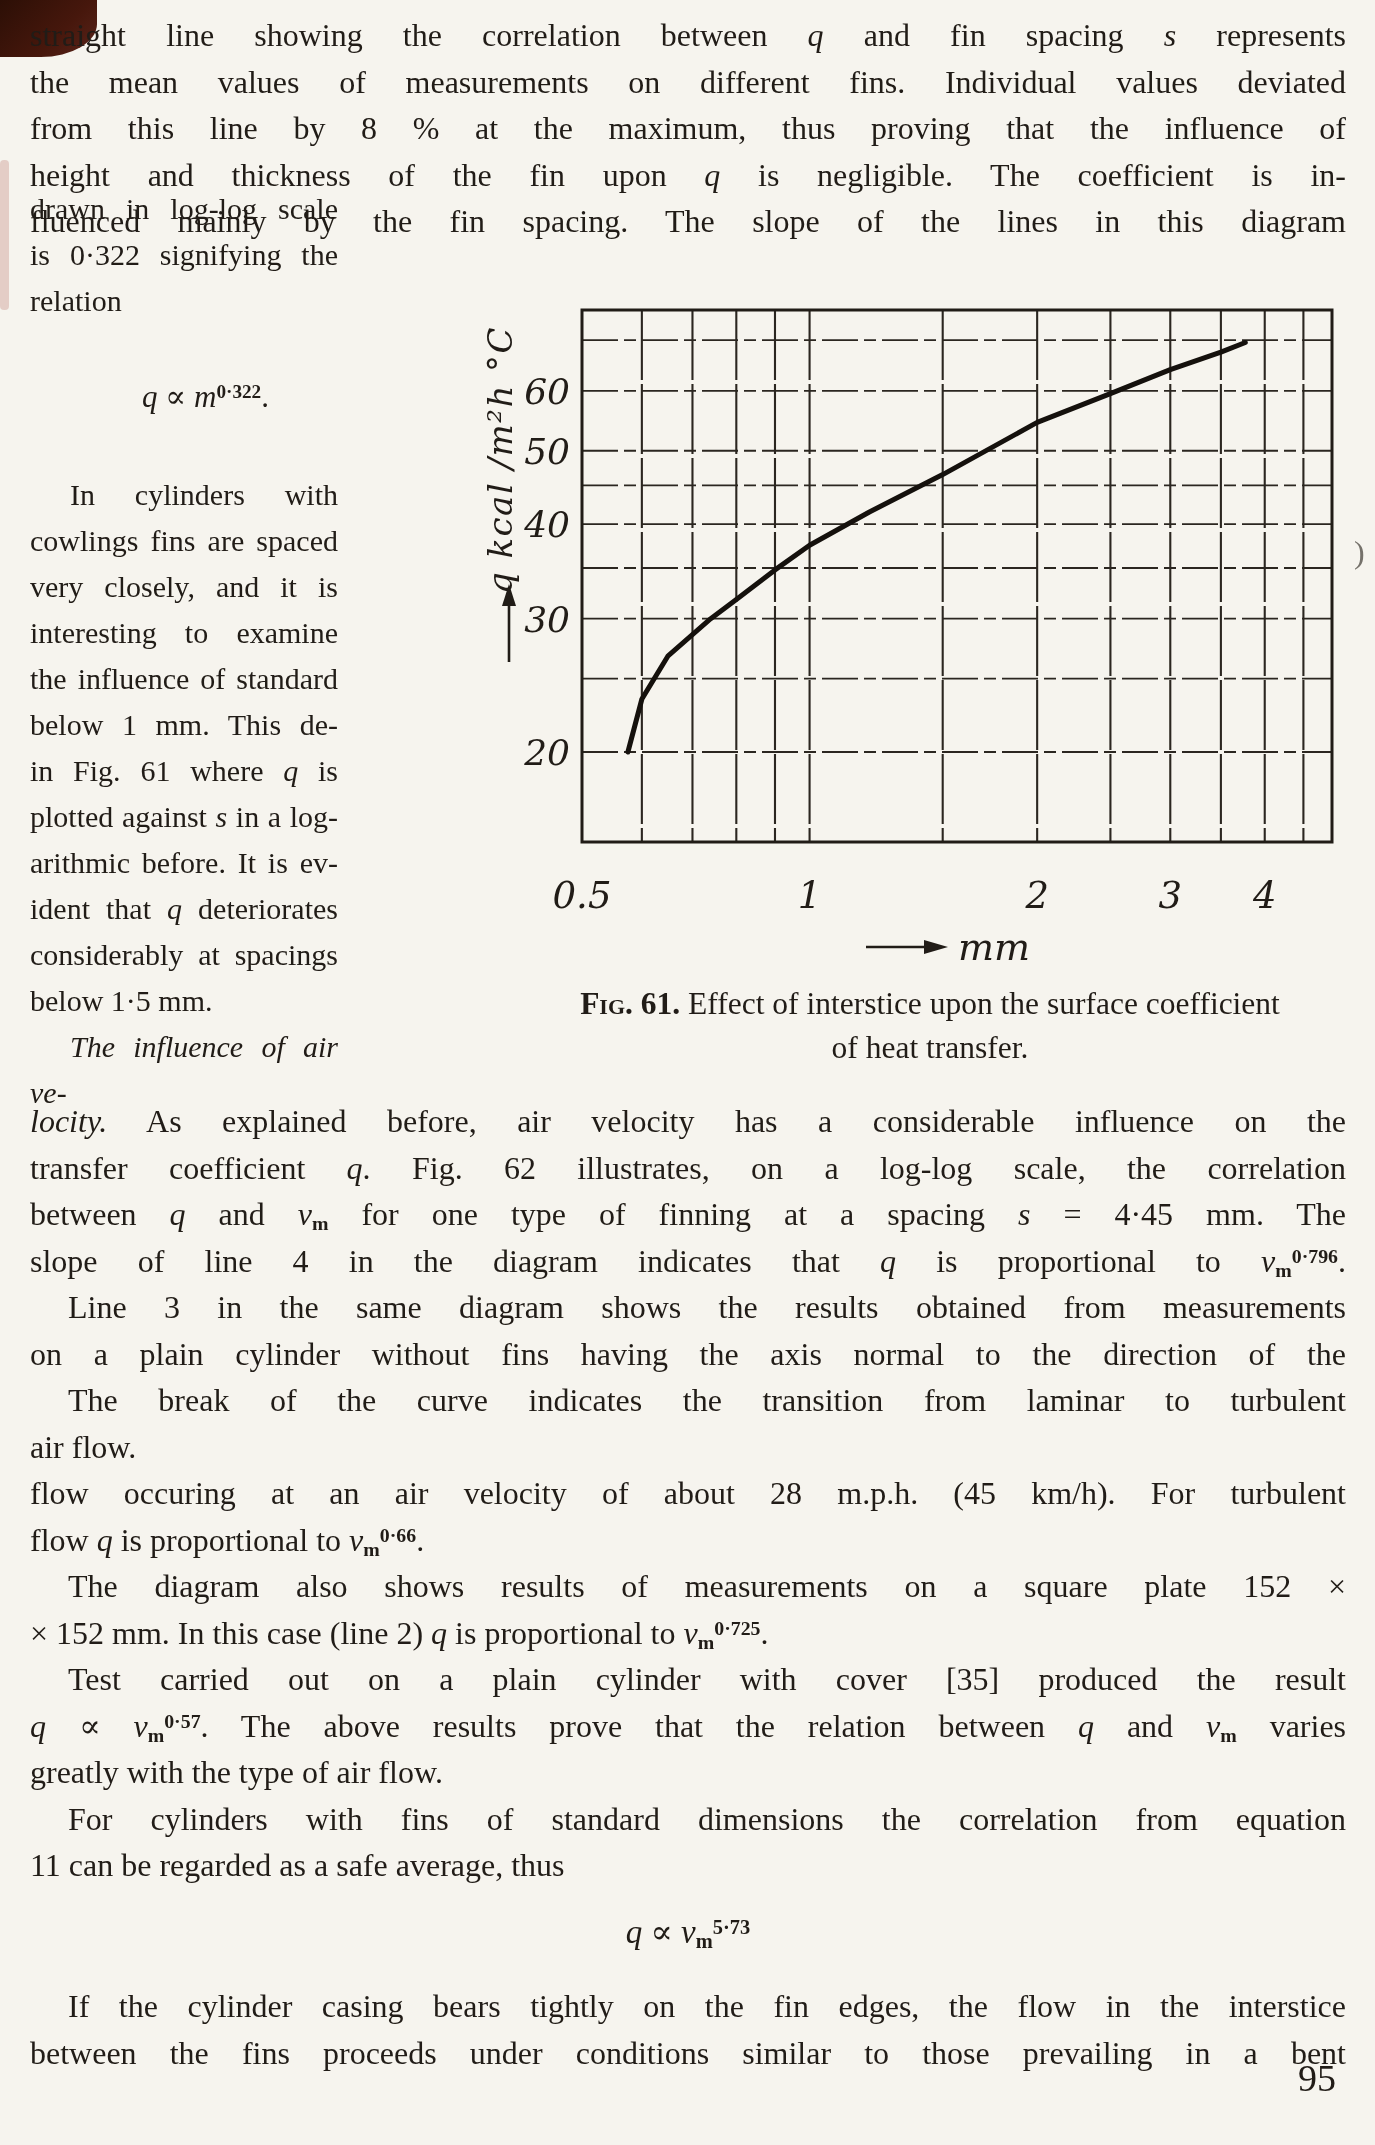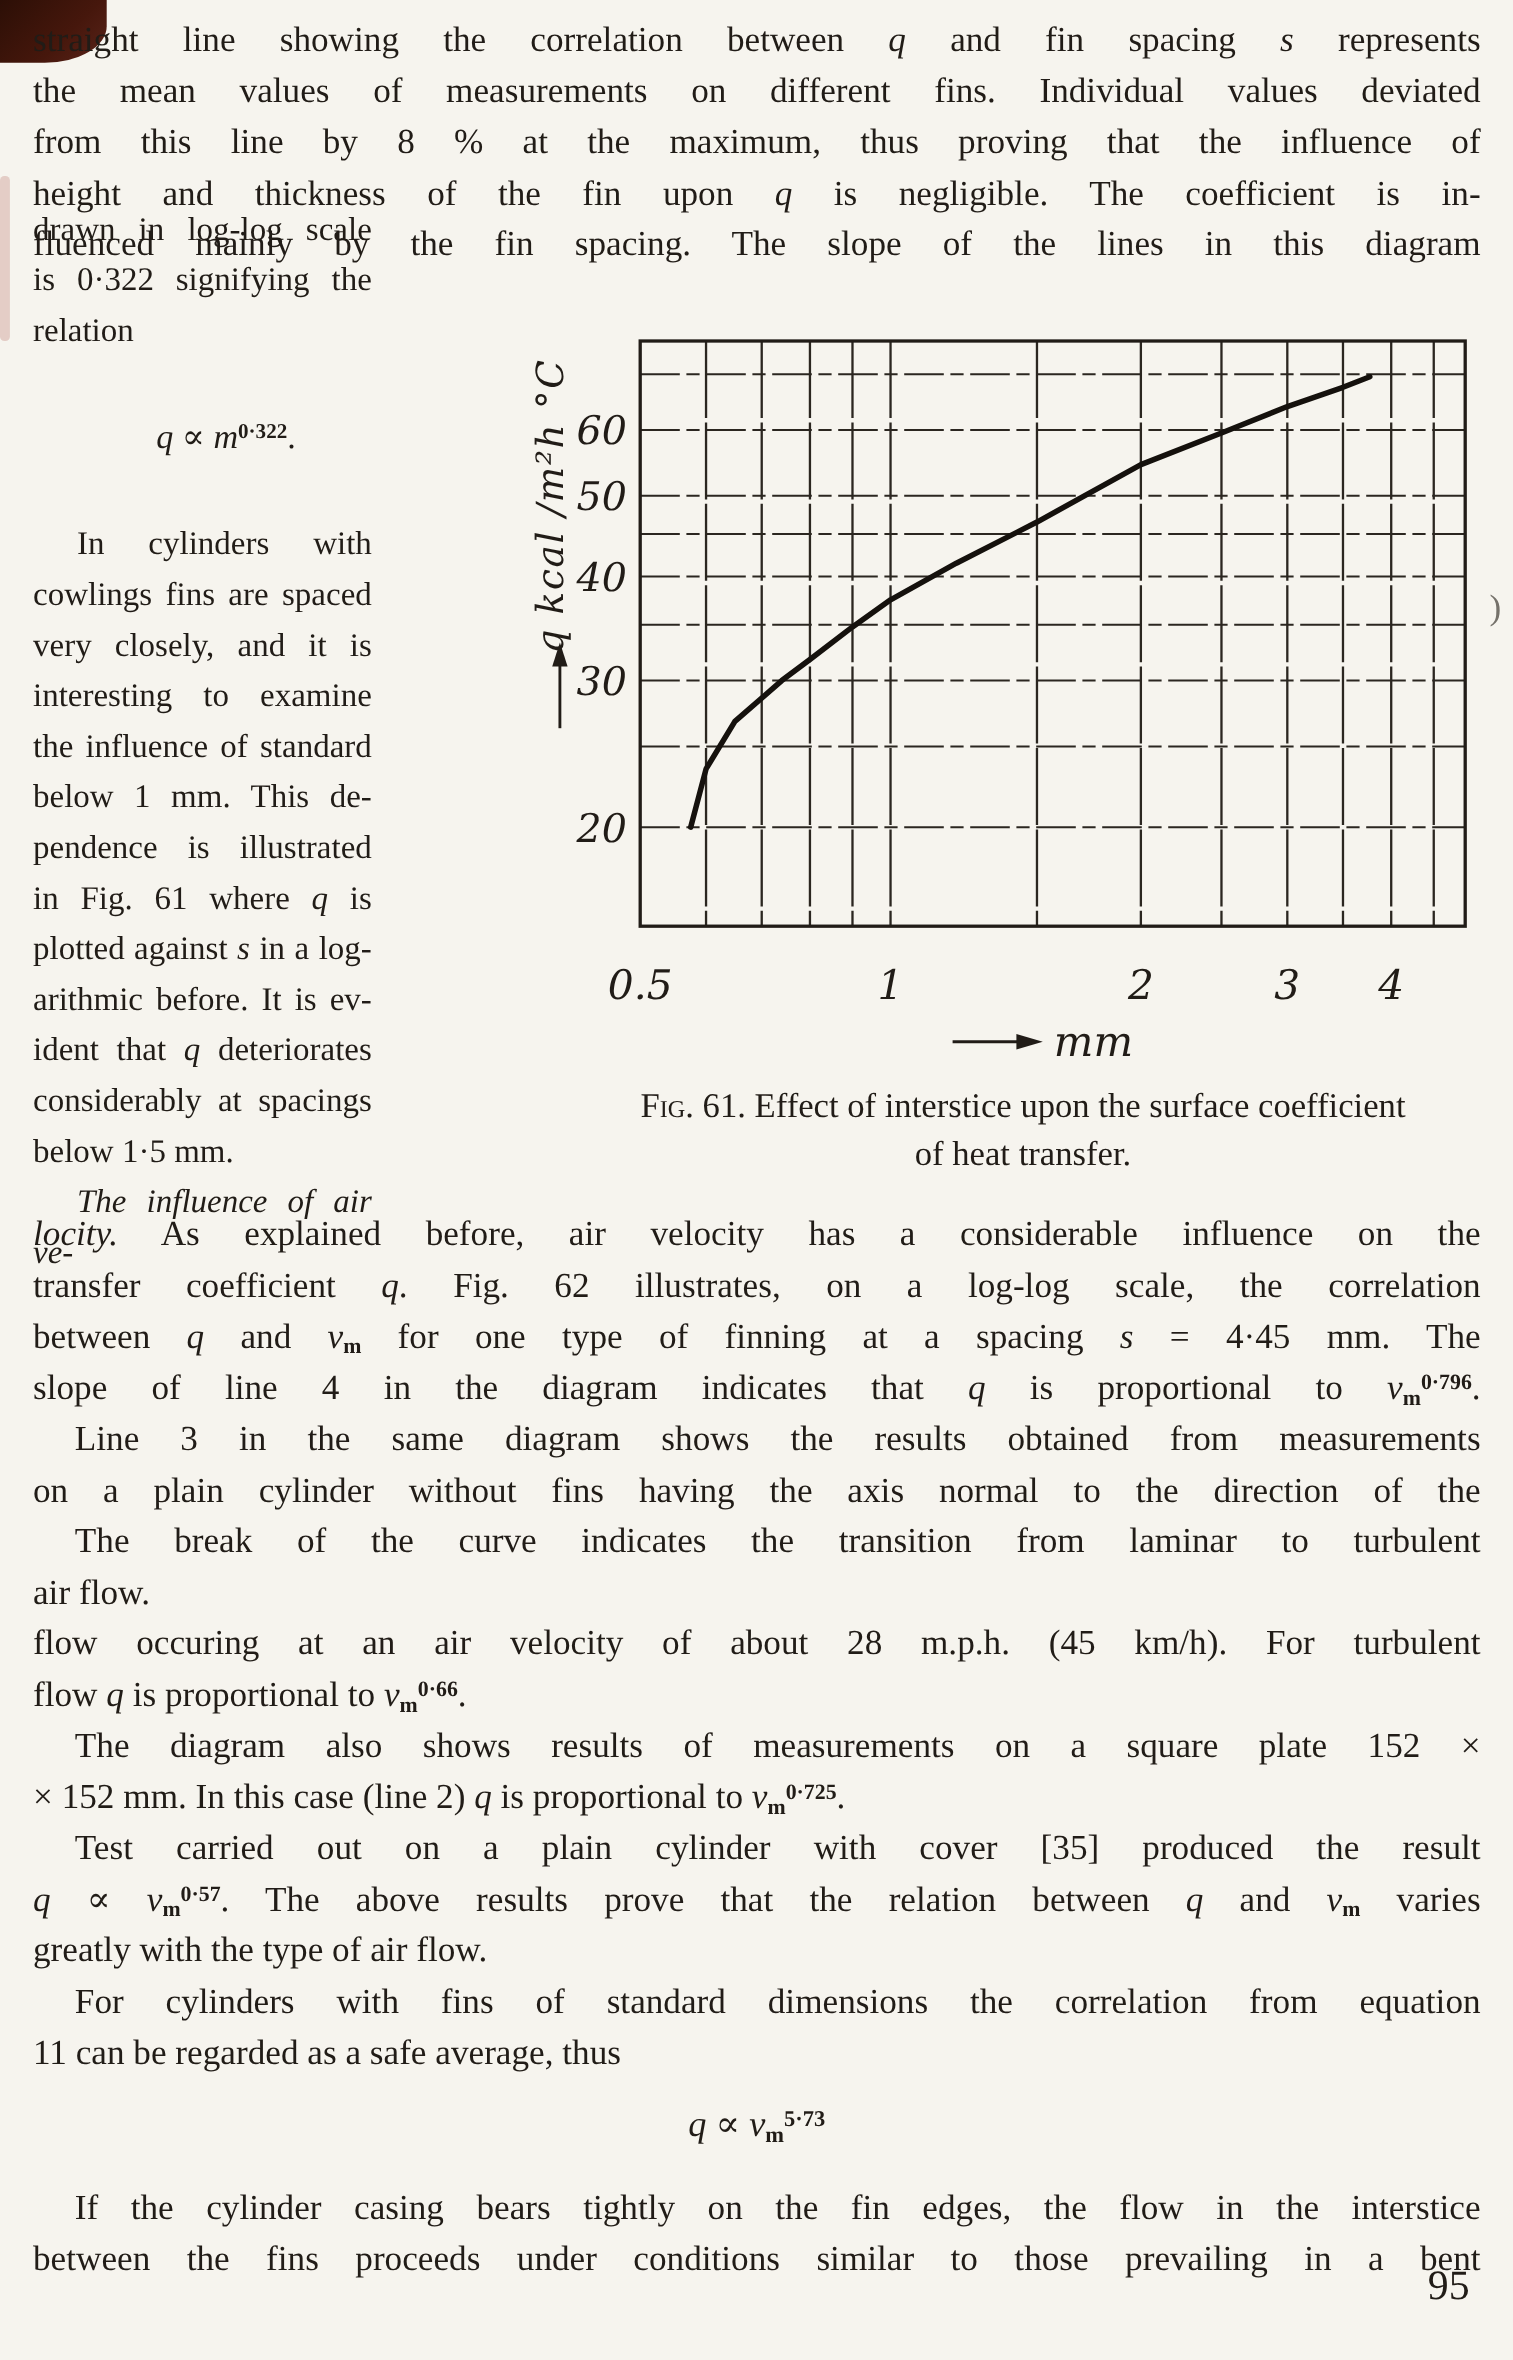--- a/index.html
+++ b/index.html
@@ -24,21 +24,21 @@
   i{font-style:italic;}
   #left-col{position:absolute;left:30px;top:186px;width:308px;font-size:30px;line-height:46px;}
   .lc-line{text-align:justify;text-align-last:justify;}
   .lc-last{text-align-last:left;}
   .lc-ind{text-indent:40px;}
   .lc-eq{padding:50px 0 52px 112px;font-size:31px;white-space:nowrap;text-align:left;text-align-last:left;}
   .b-eq{text-align:center;font-size:33px;padding:20px 0 28px 0;}
   
   #figure{position:absolute;left:362px;top:196px;width:986px;}
   .fig-caption{margin-left:150px;text-align:center;font-size:31.5px;line-height:44px;}
-  .sc{font-variant:small-caps;}
+  .sc{font-variant:small-caps;font-weight:bold;}
   .page-number{position:absolute;left:1298px;top:2056px;font-size:38px;}
   
   svg .gv{stroke:#2b2620;stroke-width:2.1;stroke-dasharray:70 4;}
   svg .gh{stroke:#2b2620;stroke-width:1.8;stroke-dasharray:36 6 12 6;}
   svg .pborder{fill:none;stroke:#211c17;stroke-width:3;}
   svg .curve{fill:none;stroke:#15110d;stroke-width:5;stroke-linecap:round;stroke-linejoin:round;}
   svg text{fill:#211c17;font-family:"DejaVu Serif","Liberation Serif",serif;font-style:italic;}
   svg .ytick{font-size:36px;text-anchor:end;}
   svg .xtick{font-size:37px;text-anchor:middle;}
   svg .axlabel{font-size:34px;letter-spacing:1.5px;text-anchor:middle;}
@@ -65,21 +65,20 @@
       <div class="lc-line">drawn in log-log scale</div>
       <div class="lc-line">is 0·322 signifying the</div>
       <div class="lc-line lc-last">relation</div>
       <div class="lc-eq"><i>q</i> ∝ <i>m</i><sup>0·322</sup>.</div>
       <div class="lc-line lc-ind">In cylinders with</div>
       <div class="lc-line">cowlings fins are spaced</div>
       <div class="lc-line">very closely, and it is</div>
       <div class="lc-line">interesting to examine</div>
       <div class="lc-line">the influence of standard</div>
       <div class="lc-line">below 1 mm. This de-</div>
-      <div class="lc-line">pendence is illustrated</div>
       <div class="lc-line">in Fig. 61 where <i>q</i> is</div>
       <div class="lc-line">plotted against <i>s</i> in a log-</div>
       <div class="lc-line">arithmic before. It is ev-</div>
       <div class="lc-line">ident that <i>q</i> deteriorates</div>
       <div class="lc-line">considerably at spacings</div>
       <div class="lc-line lc-last">below 1·5 mm.</div>
       <div class="lc-line lc-ind lc-last"><i>The influence of air ve-</i></div>
     </div>
 
   <div id="figure">

